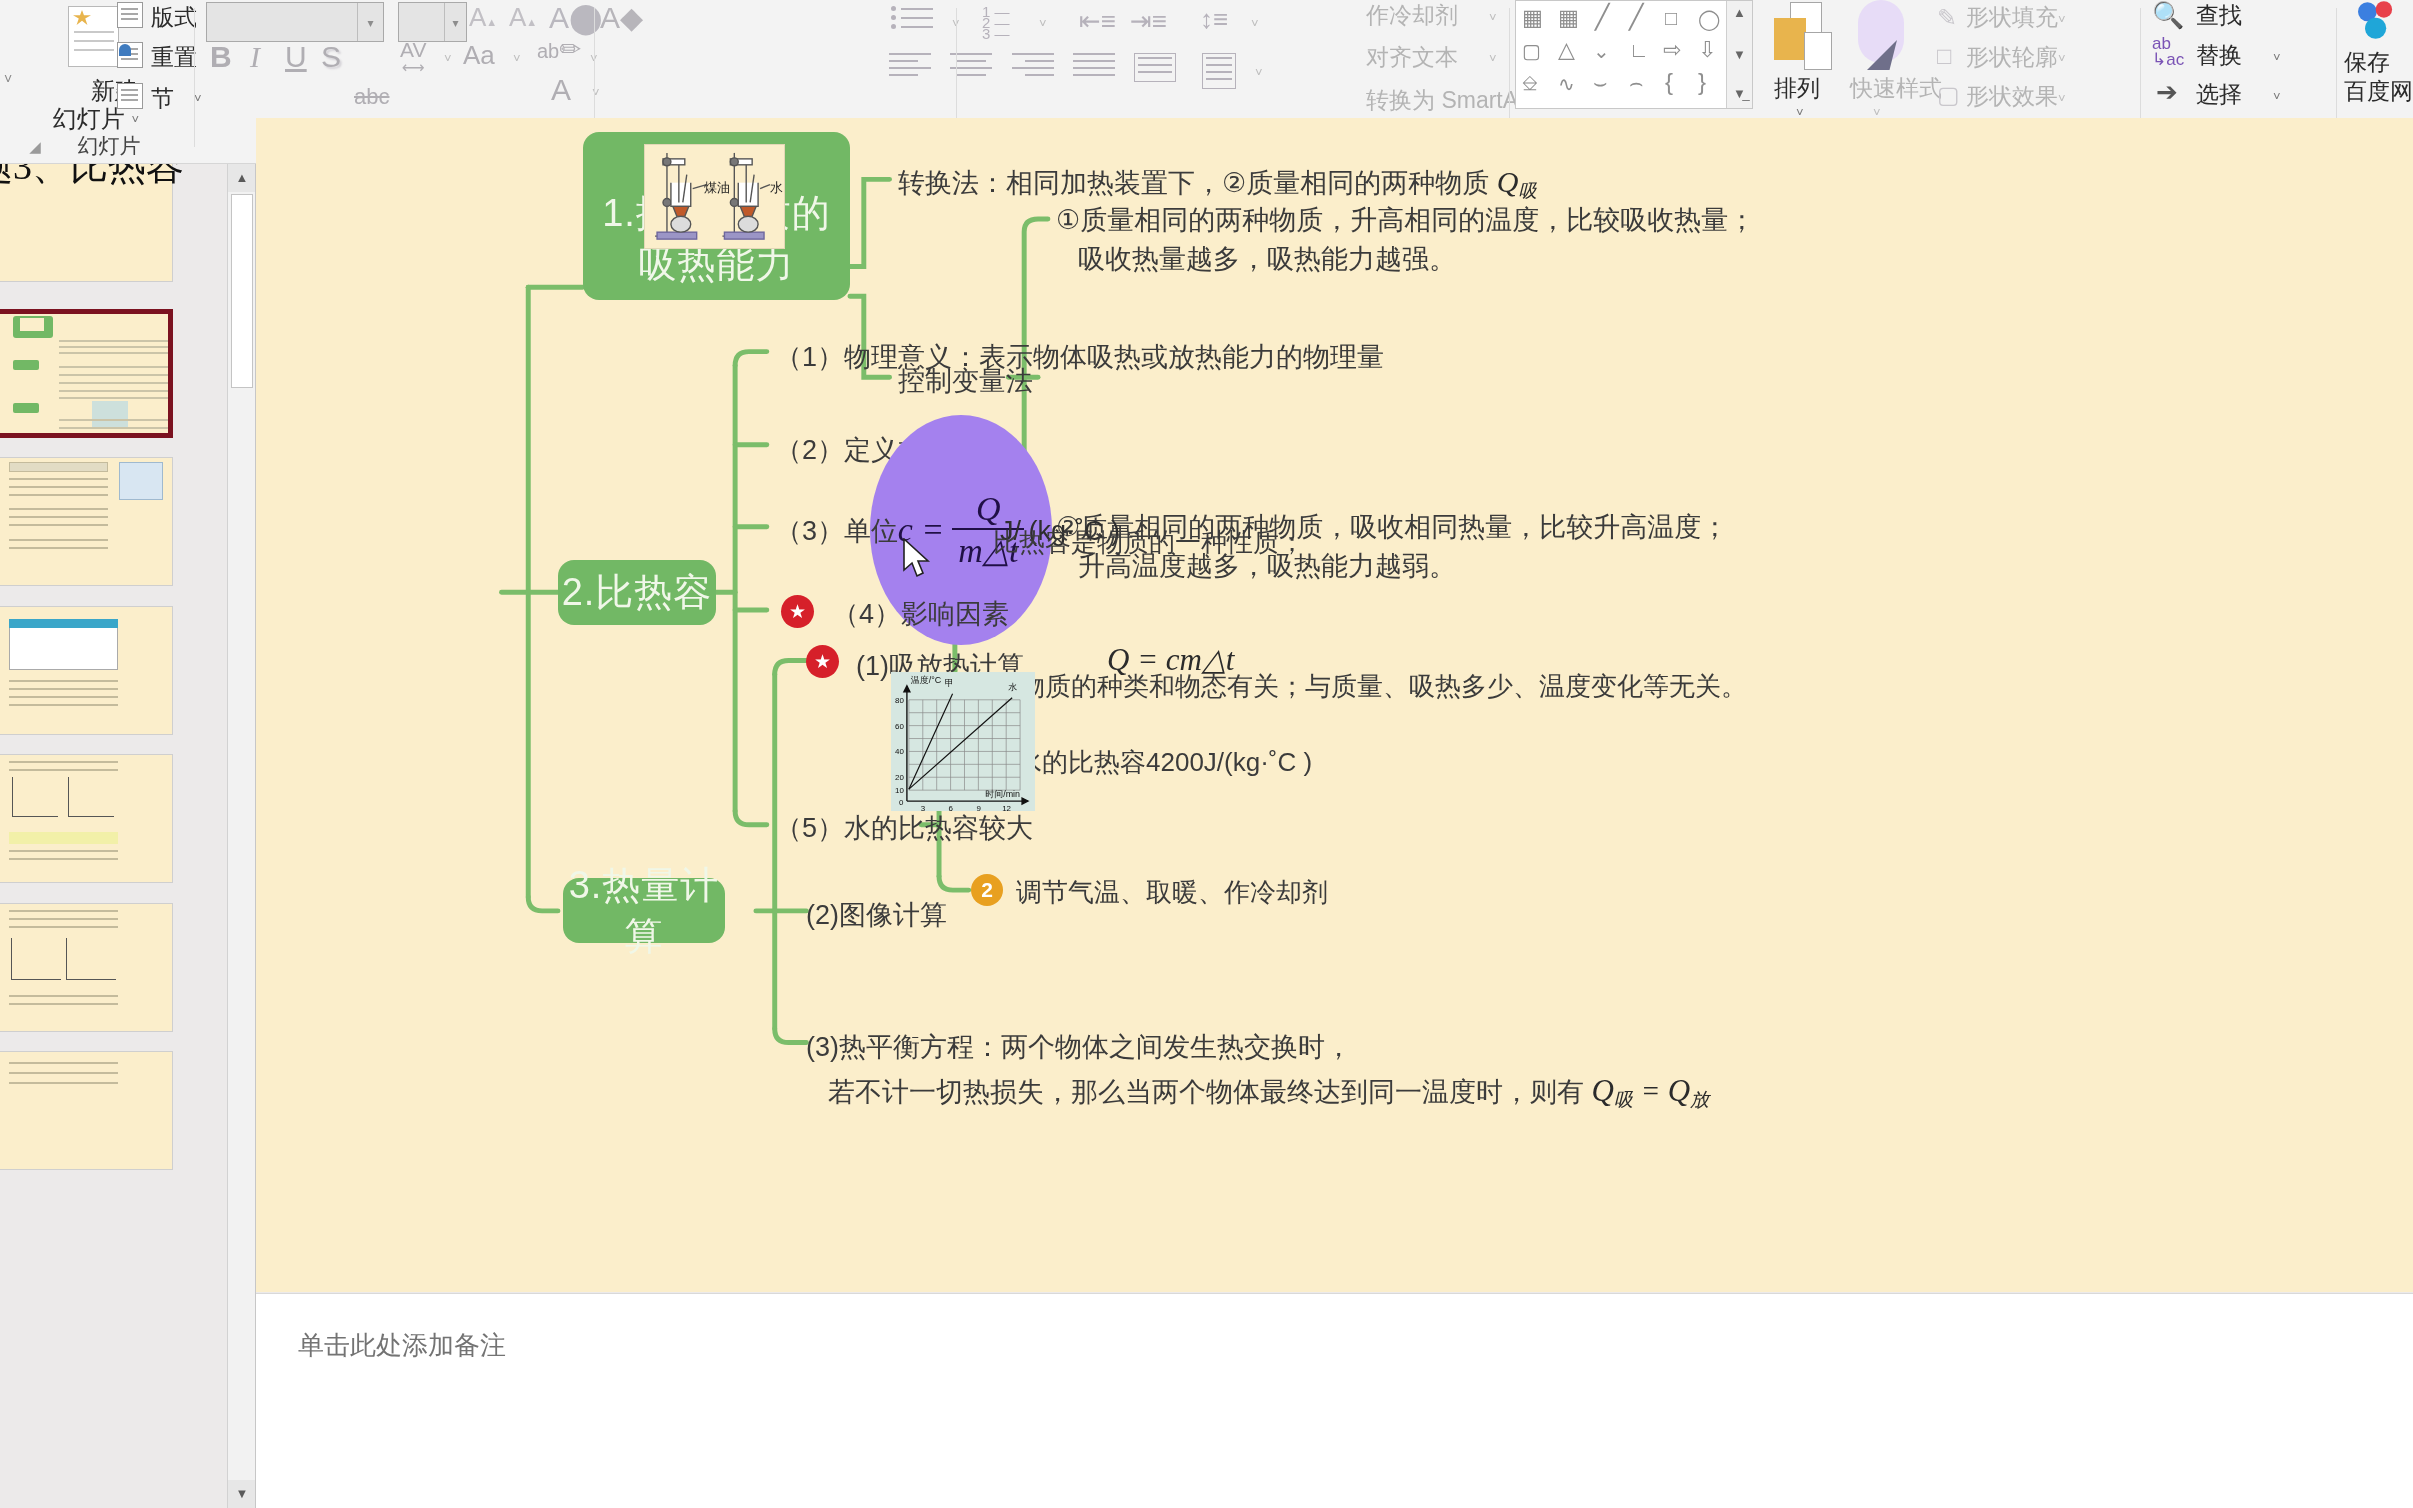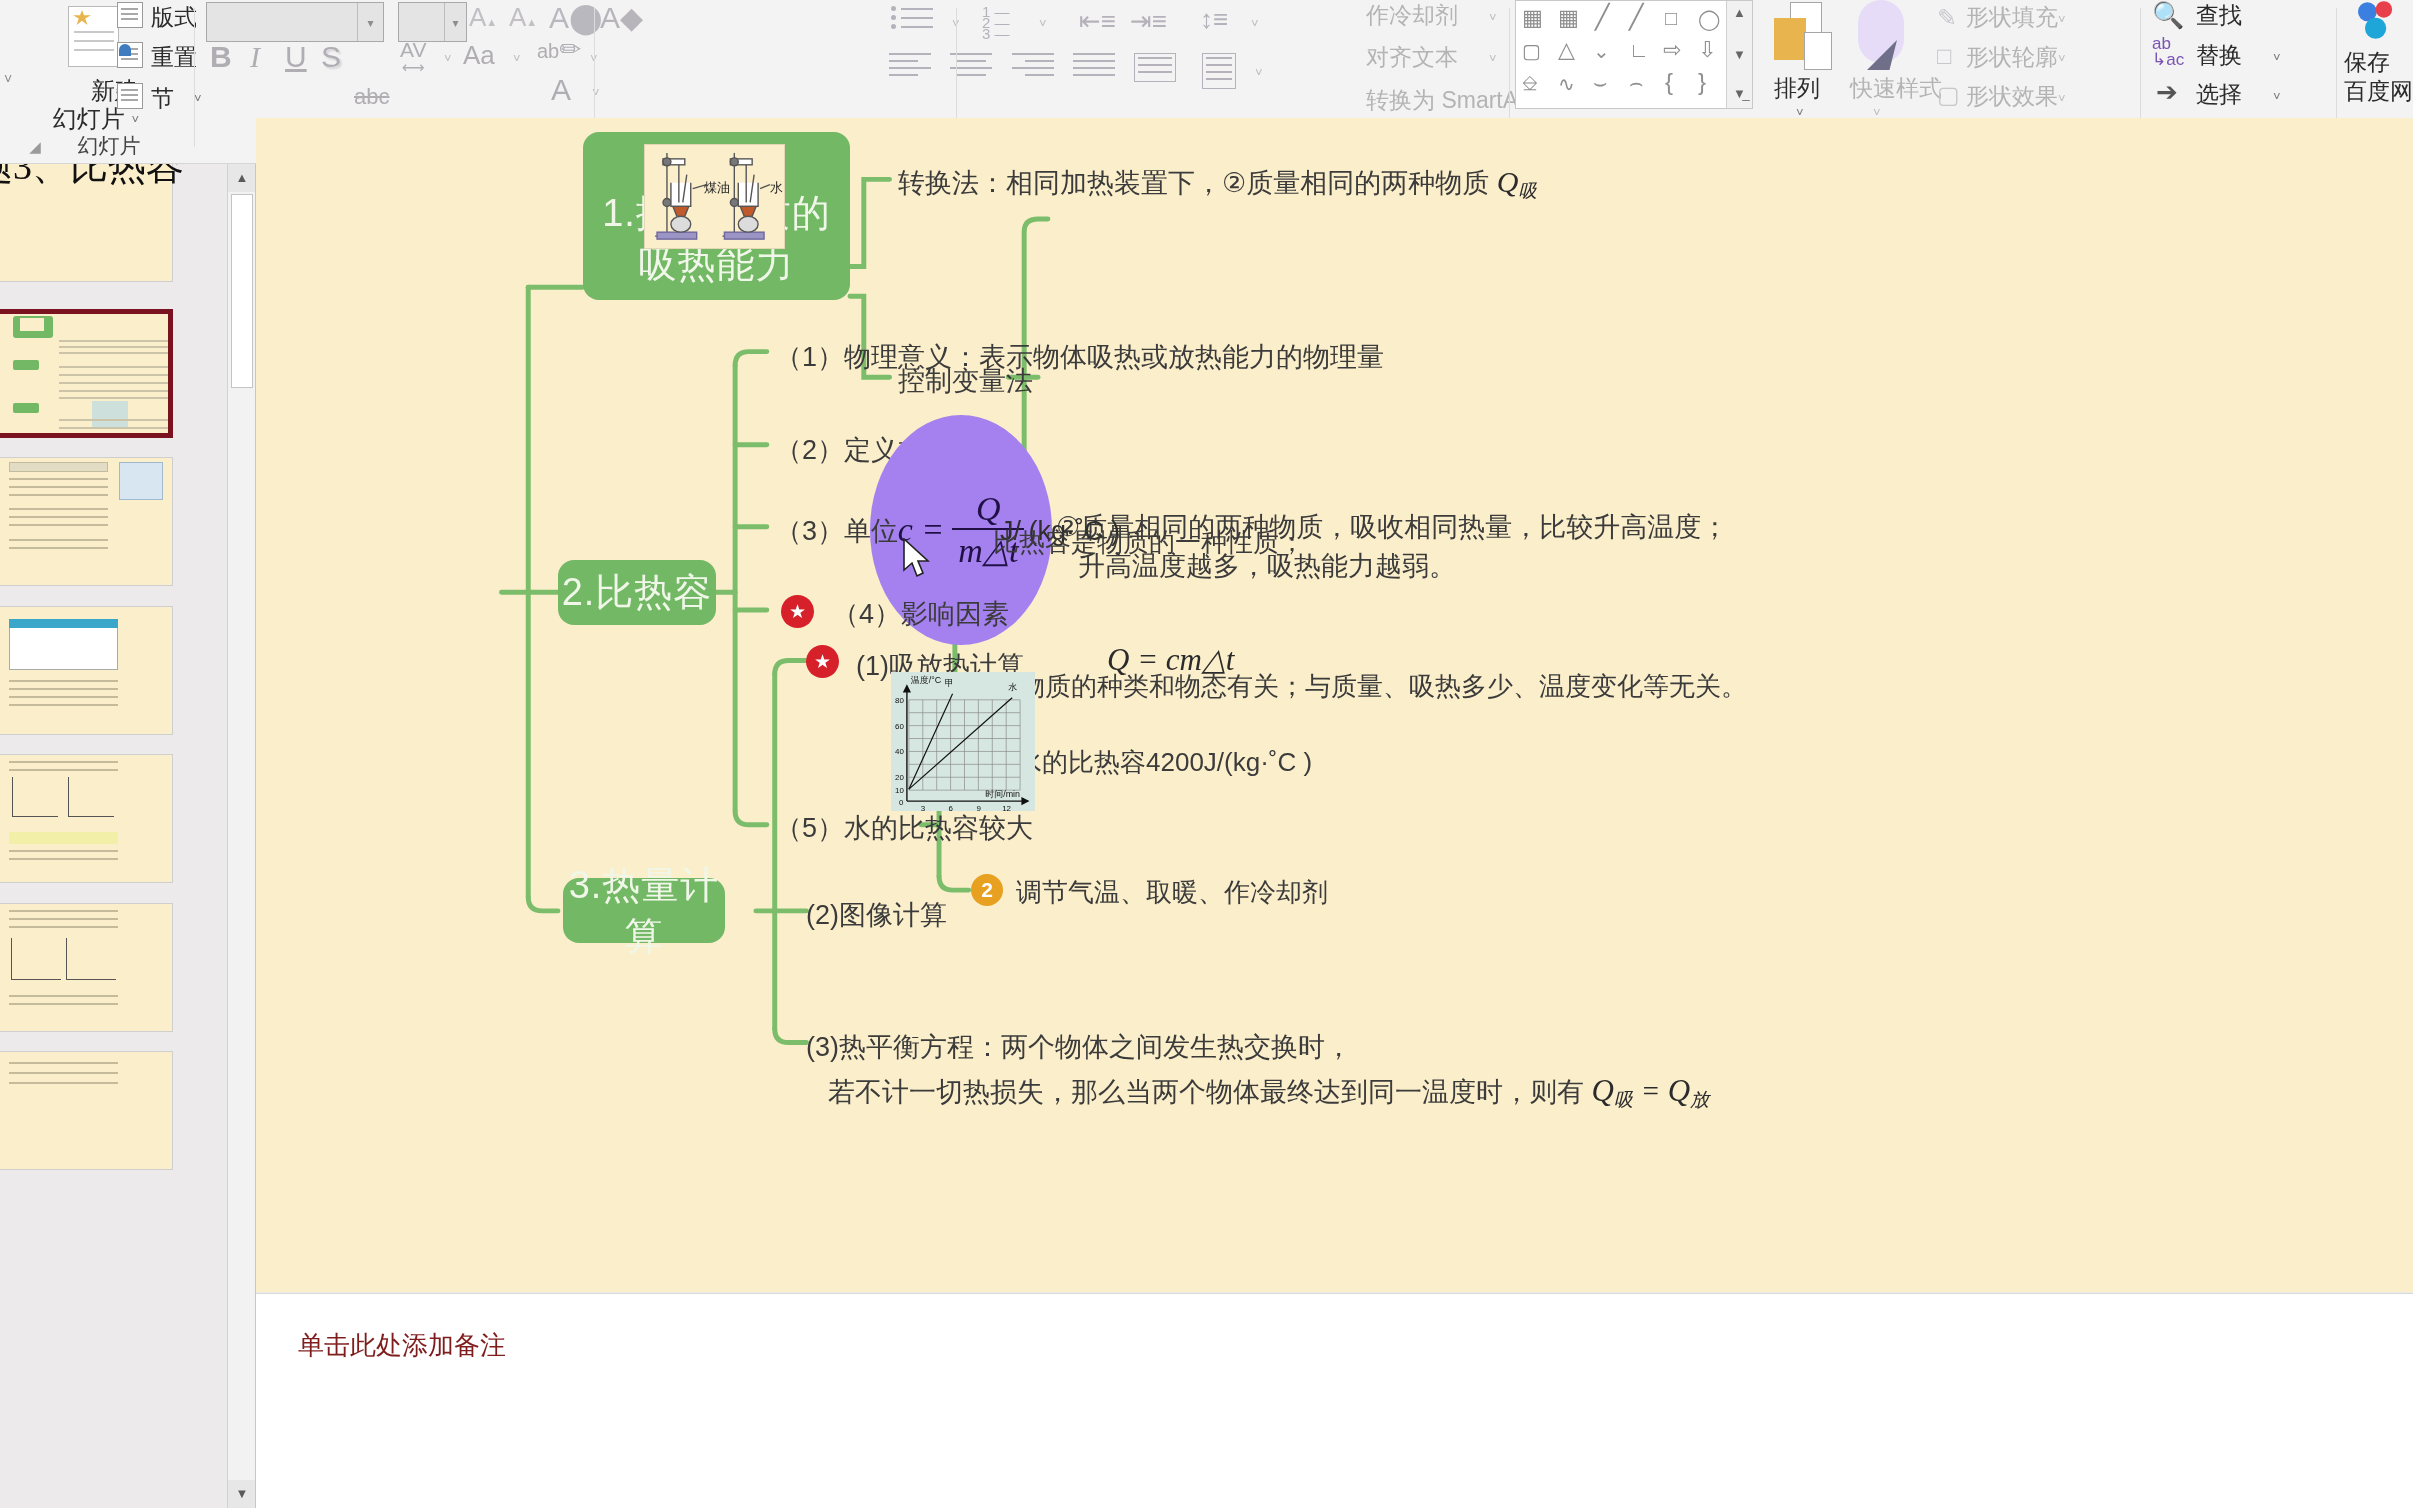--- a/index.html
+++ b/index.html
@@ -106,21 +106,21 @@
 
   
   #slide {
     position:absolute; left:256px; top:-46px; width:2157px; height:1174px;
     background:#fbeecb;
   }
   #notesbar {
     position:absolute; left:256px; top:1129px; width:2157px; height:216px; background:#fff;
     border-top:1px solid #d9d9d9;
   }
-  #notes-text { position:absolute; left:42px; top:34px; font-size:26px; color:#7f1d1d; }
+  #notes-text { position:absolute; left:42px; top:34px; font-size:26px; color:#737373; }
 
   
   .node {
     position:absolute; background:#72b865; border-radius:16px; color:#f0f7e8;
     display:flex; align-items:center; justify-content:center; text-align:center;
     font-size:38px; letter-spacing:1px;
   }
   .node.root { font-size:57px; border-radius:22px; }
   .maptext {
     position:absolute; color:#3b3b3b; font-size:27px; white-space:pre; line-height:1.45;
@@ -509,20 +509,22 @@
           <line x1="116" y1="44" x2="126" y2="40"></line>
         </g>
       </svg>
       <span style="position:absolute;left:59px;top:34px;font-size:13px;color:#222">煤油</span>
       <span style="position:absolute;left:125px;top:34px;font-size:13px;color:#222">水</span>
     </div>
 
     <div class="maptext" style="left:642px;top:42px"><span>转换法：相同加热装置下，②质量相同的两种物质</span> <span class="mathi dark" style="font-size:30px"><span>Q</span><span class="subsc">吸</span></span></div>
     <div class="maptext" style="left:642px;top:244px">控制变量法</div>
 
+    <div class="maptext" style="left:800px;top:83px"><span>①质量相同的两种物质，升高相同的温度，比较吸收热量；</span>
+<span style="padding-left:22px">吸收热量越多，吸热能力越强。</span></div>
     <div class="maptext" style="left:800px;top:390px"><span>②质量相同的两种物质，吸收相同热量，比较升高温度；</span>
 <span style="padding-left:22px">升高温度越多，吸热能力越弱。</span></div>
 
     <div class="node" style="left:302px;top:442px;width:158px;height:65px">
       <span>2.比热容</span>
     </div>
 
     <div class="maptext" style="left:519px;top:220px">（1）物理意义：表示物体吸热或放热能力的物理量</div>
     <div class="maptext" style="left:519px;top:313px">（2）定义式</div>
 

